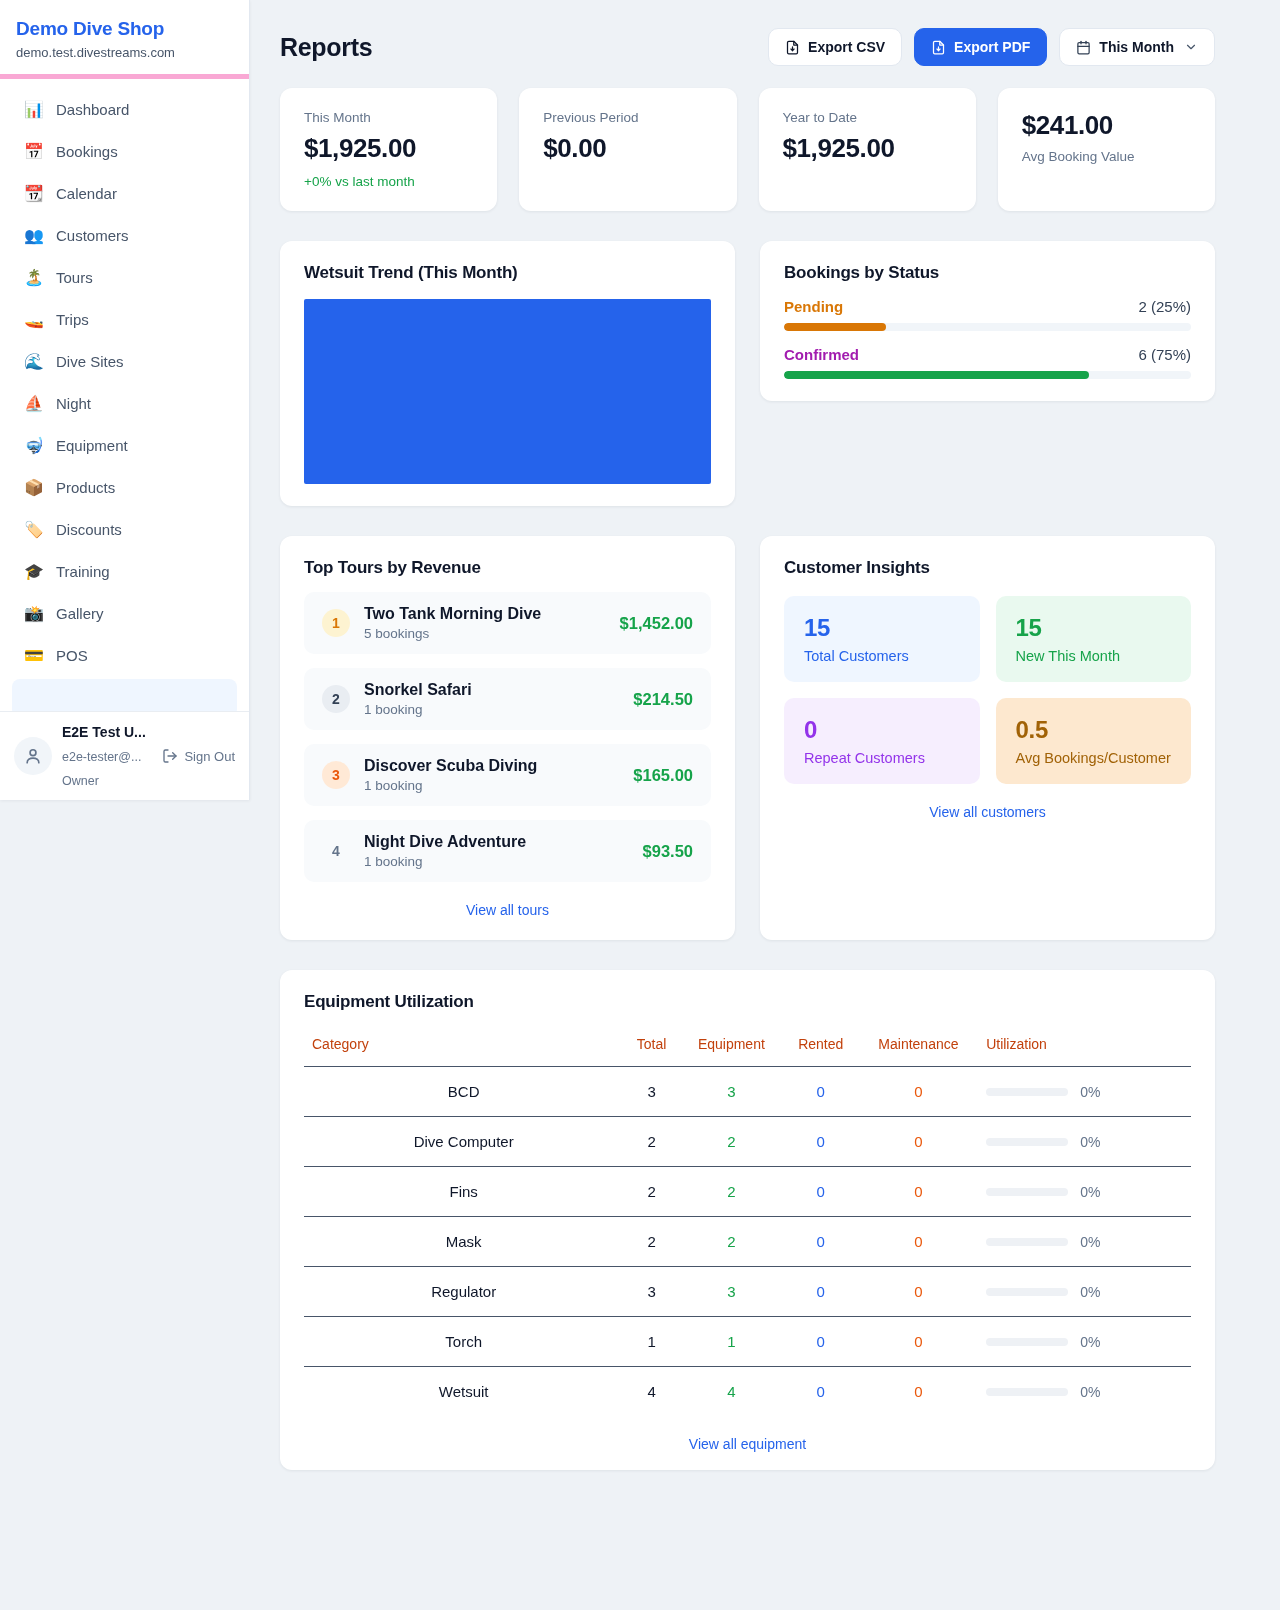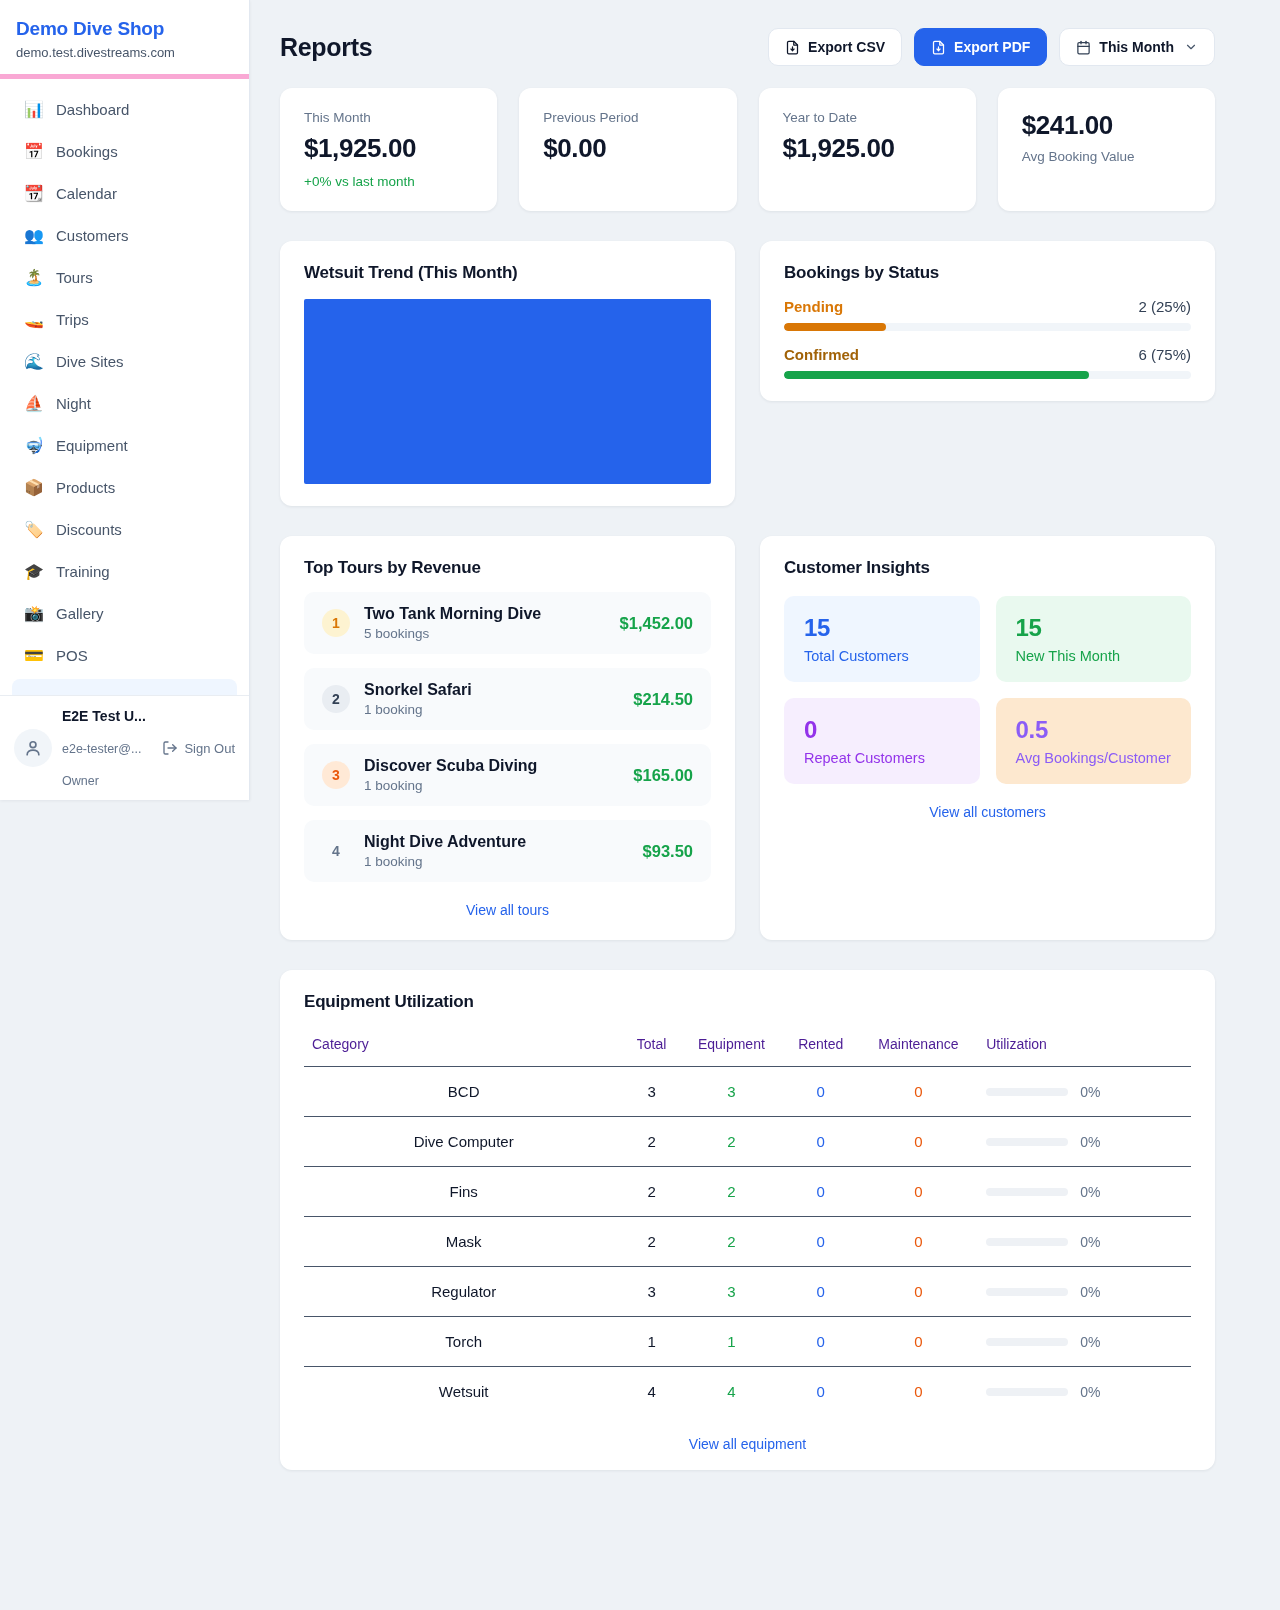--- a/index.html
+++ b/index.html
@@ -37,21 +37,21 @@
     padding: 12px 14px;
     display: flex; align-items: center; gap: 10px;
   }
   .avatar {
     width: 38px; height: 38px; border-radius: 50%;
     background: #f1f5f9; display: flex; align-items: center; justify-content: center;
     flex: 0 0 38px;
   }
   .user-info { flex: 1; min-width: 0; }
   .user-name { font-size: 14px; font-weight: 700; color: #0f172a; white-space: nowrap; }
-  .user-email, .user-role { font-size: 12.5px; color: #64748b; margin-top: 18px; white-space: nowrap; }
+  .user-email, .user-role { font-size: 12.5px; color: #64748b; margin-top: 10px; white-space: nowrap; }
   .signout-btn {
     display: flex; align-items: center; gap: 6px;
     color: #64748b; font-size: 13px; background: none; border: none; cursor: pointer;
     font-family: inherit; white-space: nowrap;
   }
   
   .main { margin-left: 250px; padding: 28px 65px 40px 30px; }
   .page-header { display: flex; align-items: center; justify-content: space-between; }
   .page-title { font-size: 25px; font-weight: 800; letter-spacing: -.3px; }
   .header-actions { display: flex; gap: 12px; }
@@ -79,21 +79,21 @@
   .stat-card.value-first .stat-label { margin-top: 8px; }
   .two-col { display: grid; grid-template-columns: 1fr 1fr; gap: 25px; margin-top: 30px; }
   .two-col.top-align { align-items: start; }
   
   .chart-area { margin-top: 16px; height: 185px; background: #2563eb; border-radius: 2px; }
   
   .status-row { margin-top: 15px; }
   .status-line { display: flex; justify-content: space-between; align-items: baseline; }
   .status-label { font-size: 15px; font-weight: 700; }
   .status-label.pending { color: #d97706; }
-  .status-label.confirmed { color: #a16207; text-align: right; }
+  .status-label.confirmed { color: #a21caf; text-align: right; }
   .status-value { font-size: 15px; color: #334155; }
   .track { height: 8px; background: #f1f5f9; border-radius: 999px; margin-top: 8px; overflow: hidden; }
   .fill { height: 100%; border-radius: 999px; }
   .fill.pending { background: #d97706; }
   .fill.confirmed { background: #16a34a; }
   
   .tour-row {
     display: flex; align-items: center; gap: 14px;
     background: #f8fafc; border-radius: 10px;
     padding: 13px 18px; margin-top: 14px;
@@ -115,26 +115,26 @@
     background: none; border: none; font-family: inherit; width: 100%;
   }
   
   .insights-grid { display: grid; grid-template-columns: 1fr 1fr; gap: 16px; margin-top: 18px; }
   .tile { border-radius: 10px; padding: 18px 20px; }
   .tile-value { font-size: 24px; font-weight: 800; letter-spacing: -.3px; }
   .tile-label { font-size: 14.5px; margin-top: 6px; }
   .tile.blue   { background: #eff6ff; } .tile.blue .tile-value, .tile.blue .tile-label { color: #2563eb; }
   .tile.green  { background: #e9f9ef; } .tile.green .tile-value, .tile.green .tile-label { color: #16a34a; }
   .tile.purple { background: #f6eefe; } .tile.purple .tile-value, .tile.purple .tile-label { color: #9333ea; }
-  .tile.orange { background: #fde8cf; } .tile.orange .tile-value, .tile.orange .tile-label { color: #8b5cf6; }
+  .tile.orange { background: #fde8cf; } .tile.orange .tile-value, .tile.orange .tile-label { color: #a16207; }
   
   .equipment-card { margin-top: 30px; padding-bottom: 18px; }
   table.equip { width: 100%; border-collapse: collapse; margin-top: 12px; }
   table.equip th {
-    color: #4c1d95; font-size: 14px; font-weight: 400;
+    color: #c2410c; font-size: 14px; font-weight: 400;
     text-align: center; padding: 12px 8px 14px 8px;
     border-bottom: 1px solid #475569;
   }
   table.equip th.cat, table.equip th.util { text-align: left; }
   table.equip td {
     padding: 16px 8px; font-size: 15px; text-align: center;
     border-bottom: 1px solid #475569;
   }
   table.equip tr:last-child td { border-bottom: none; }
   td.cat { text-align: left; font-size: 15.5px; font-weight: 500; color: #0f172a; width: 36%; }

